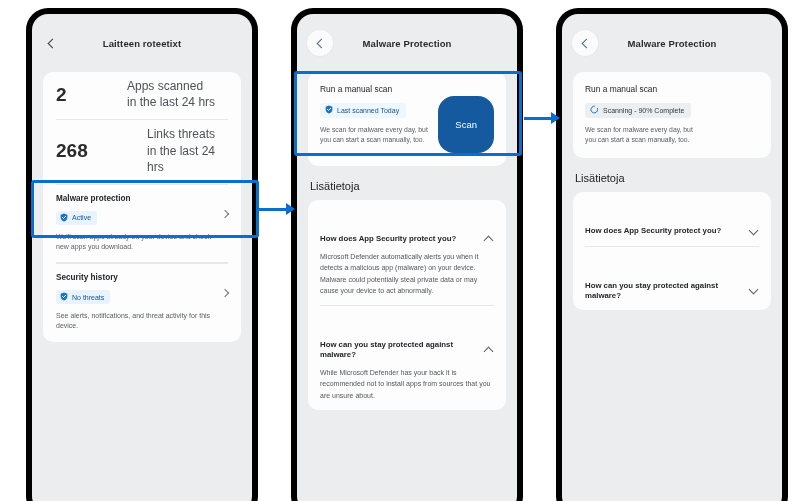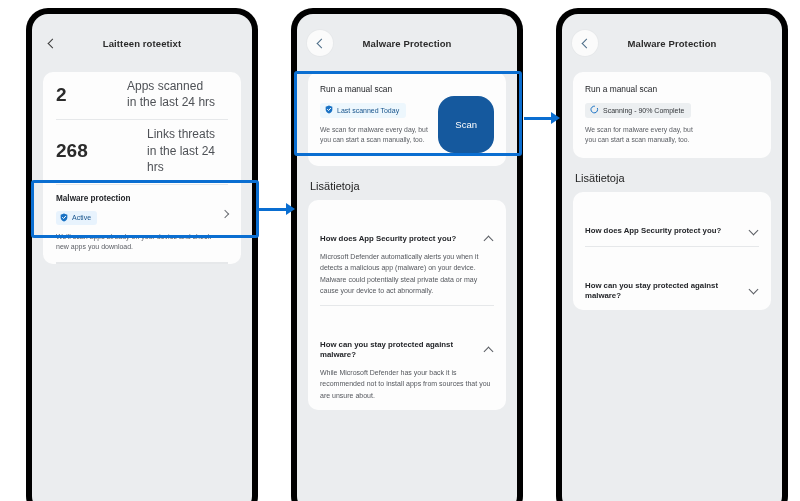--- a/index.html
+++ b/index.html
@@ -352,20 +352,34 @@
         </span>
         <div class="prow-desc">We'll scan apps already on your device and check new apps you download.</div>
         <span class="chev-right"></span>
       </div>
 
       <div class="divider"></div>
 
 
       <div class="divider"></div>
 
+      <div class="prow">
+        <div class="prow-title">Security history</div>
+        <span class="badge">
+          <span>
+            <svg width="8" height="9" viewBox="0 0 24 26">
+                <path d="M12 1 L22 4.5 V13 C22 19 17.5 23.5 12 25 C6.5 23.5 2 19 2 13 V4.5 Z" fill="#1a72c4"></path>
+                <path d="M7.5 12.8 L10.7 16 L16.8 9.4" stroke="#ffffff" stroke-width="3" fill="none" stroke-linecap="round" stroke-linejoin="round"></path>
+              </svg>
+          </span>
+          <span>No threats</span>
+        </span>
+        <div class="prow-desc">See alerts, notifications, and threat activity for this device.</div>
+        <span class="chev-right"></span>
+      </div>
     </div>
 
   </div>
 </div>
 
 <div class="phone p2">
   <div class="screen">
 
     <div class="topbar">
       <div class="back-circle">

